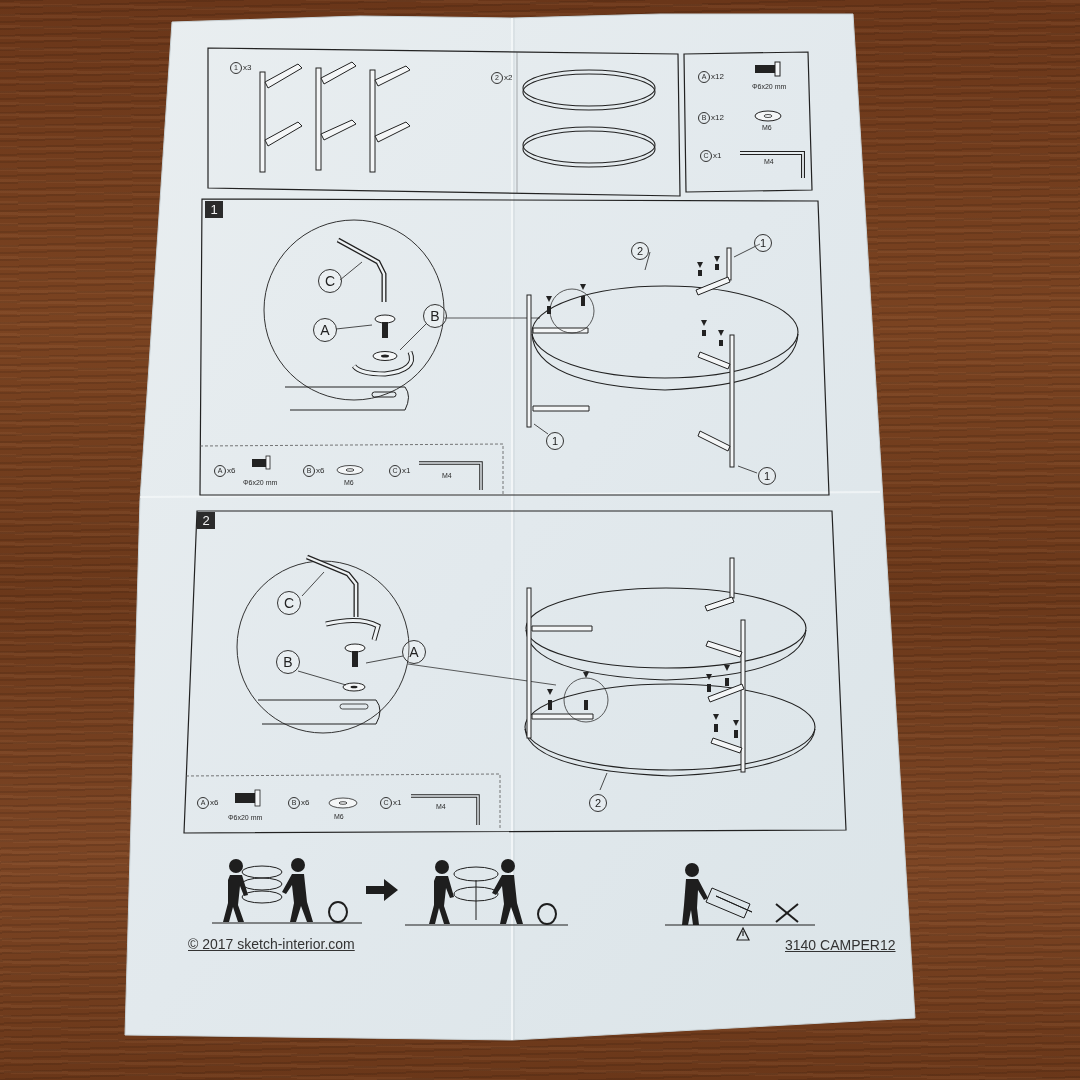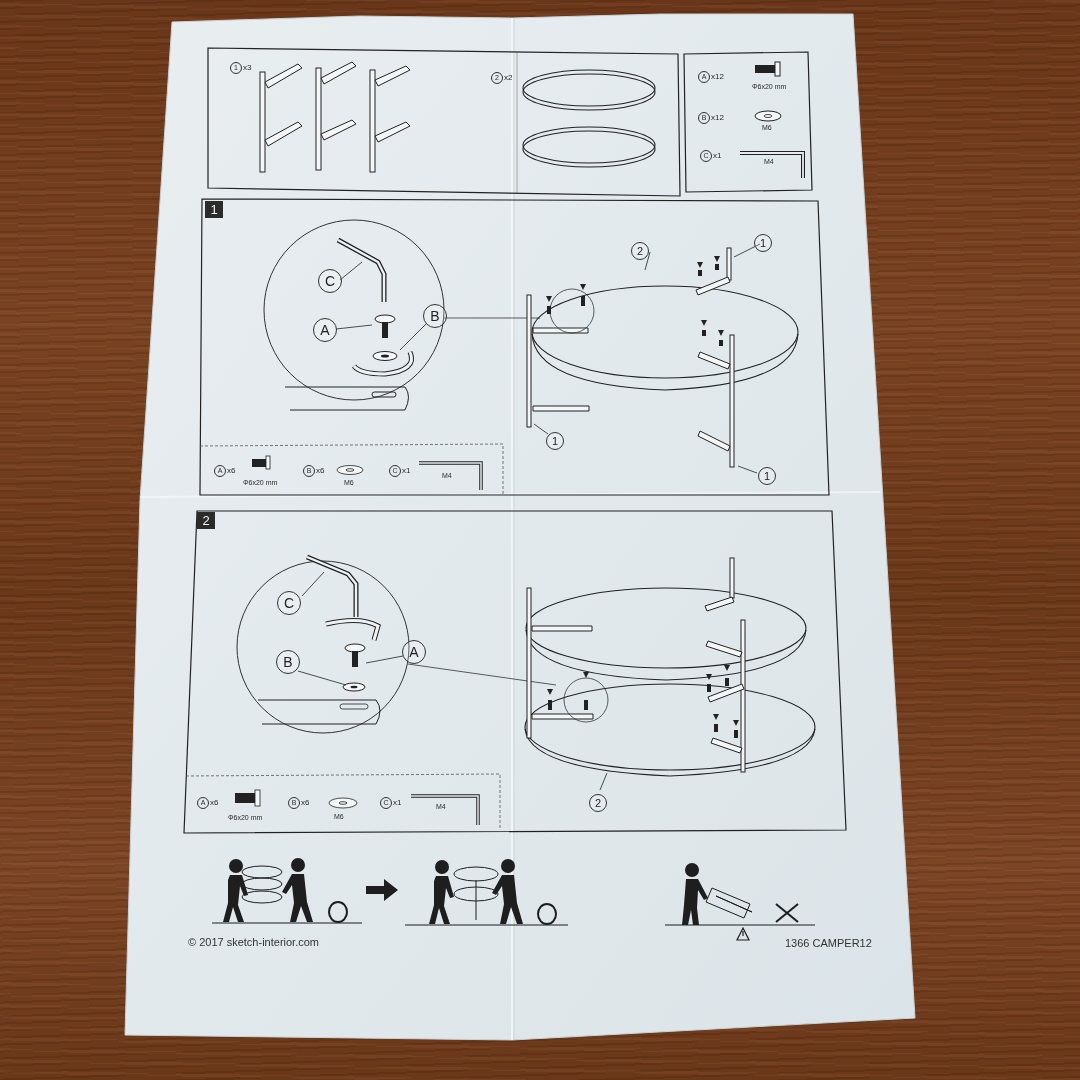--- a/index.html
+++ b/index.html
@@ -14,21 +14,21 @@
   .paper svg{position:absolute;left:0;top:0;}
   .lbl{position:absolute;font-size:8px;color:#2a2a2a;white-space:nowrap;line-height:1;}
   .lbl-sm{font-size:7px;}
   .circ{display:inline-block;width:10px;height:10px;border:1px solid #333;border-radius:50%;
     font-size:7px;line-height:10px;text-align:center;margin-right:1px;vertical-align:middle;}
   .callout{position:absolute;width:22px;height:22px;border:1.2px solid #333;border-radius:50%;
     font-size:14px;line-height:22px;text-align:center;color:#222;background:rgba(255,255,255,0.2);}
   .callout.sm{width:16px;height:16px;line-height:16px;font-size:11px;}
   .stepnum{position:absolute;width:18px;height:17px;background:#2b2b2b;color:#f2f2f2;
     font-size:13px;line-height:17px;text-align:center;}
-  .footer-txt{position:absolute;font-size:11px;color:#333;white-space:nowrap;}
+  .footer-txt{position:absolute;font-size:14px;color:#333;white-space:nowrap;text-decoration:underline;}
 </style>
 </head>
 <body>
 
 <div class="paper">
 <svg width="1080" height="1080" viewBox="0 0 1080 1080">
   <defs>
     <linearGradient id="pg" x1="0" y1="0" x2="1" y2="1">
       <stop offset="0" stop-color="#e9eef0"></stop>
       <stop offset="0.5" stop-color="#e2e9ed"></stop>
@@ -296,21 +296,21 @@
 <div class="lbl" style="left:288px;top:797px;">
   <span class="circ">B</span><span>x6</span>
 </div>
 <div class="lbl lbl-sm" style="left:334px;top:813px;">M6</div>
 <div class="lbl" style="left:380px;top:797px;">
   <span class="circ">C</span><span>x1</span>
 </div>
 <div class="lbl lbl-sm" style="left:436px;top:803px;">M4</div>
 
 <div class="footer-txt" style="left:188px;top:936px;">© 2017 sketch-interior.com</div>
-<div class="footer-txt" style="left:785px;top:937px;">1366 CAMPER12</div>
+<div class="footer-txt" style="left:785px;top:937px;">3140 CAMPER12</div>
 <div style="position:absolute;left:330px;top:898px;width:18px;height:24px;"></div>
 <div style="position:absolute;left:539px;top:900px;width:18px;height:24px;"></div>
 <div style="position:absolute;left:366px;top:879px;width:32px;height:22px;"></div>
 <div style="position:absolute;left:774px;top:902px;width:26px;height:22px;"></div>
 <div style="position:absolute;left:736px;top:927px;width:14px;height:14px;"></div>
 <div style="position:absolute;left:212px;top:855px;width:150px;height:70px;"></div>
 <div style="position:absolute;left:405px;top:855px;width:163px;height:72px;"></div>
 <div style="position:absolute;left:665px;top:858px;width:150px;height:70px;"></div>
 </div>
 

